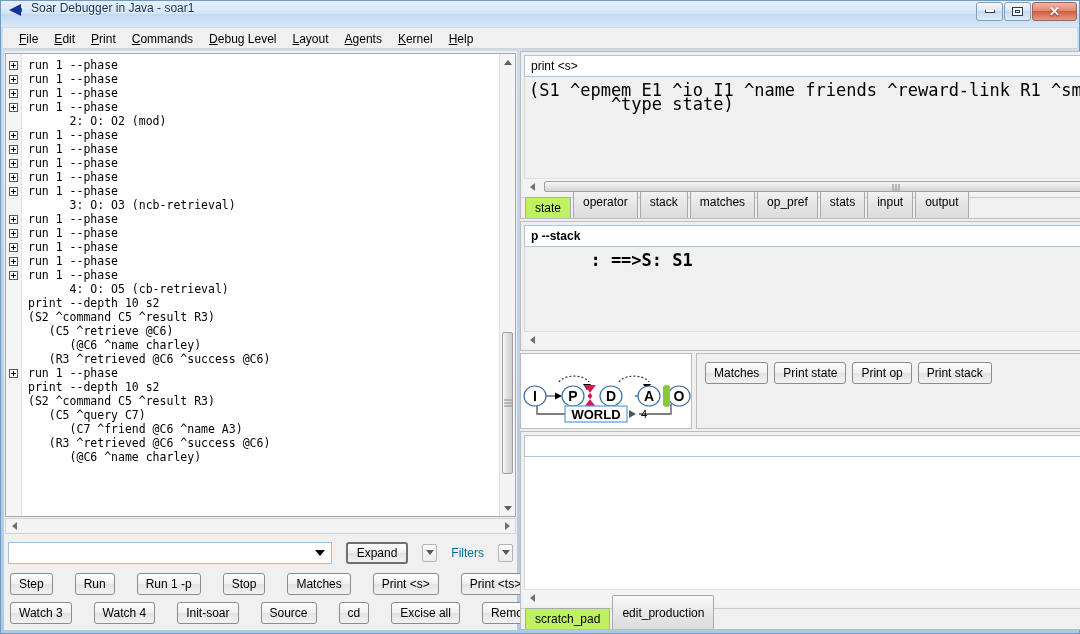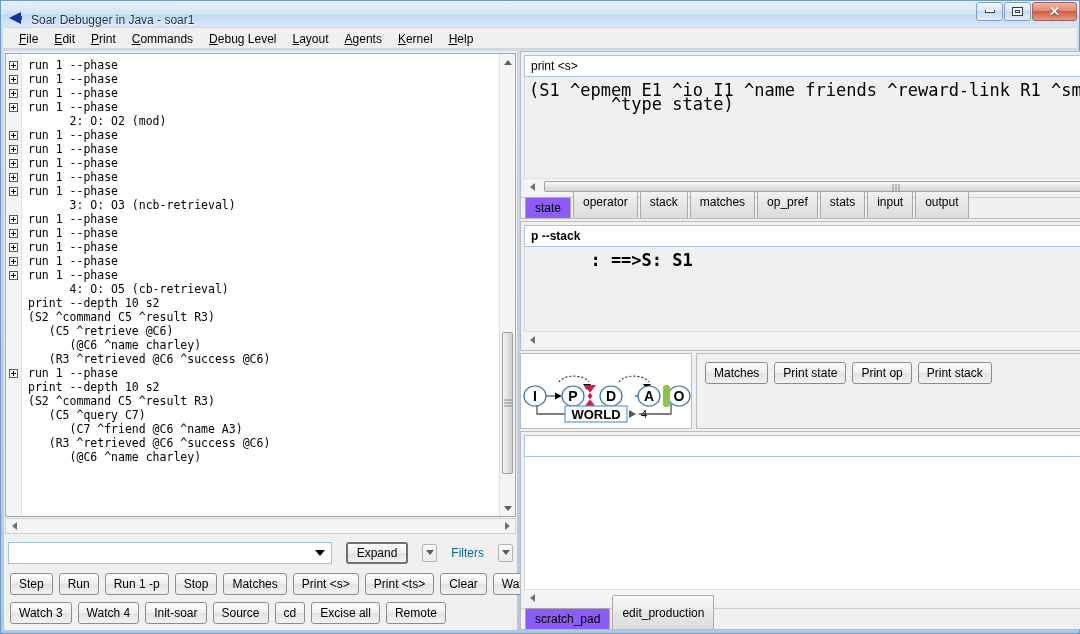--- a/index.html
+++ b/index.html
@@ -14,21 +14,21 @@
 
   
   .window {
     position: absolute; inset: 0;
     background: linear-gradient(to bottom, #cddff1 0%, #bdd4ec 40%, #aec9e6 100%);
     border: 1px solid #6f9ac4;
     display: flex; flex-direction: column;
   }
   .titlebar {
     height: 26px; flex: 0 0 26px;
-    display: flex; align-items: flex-end;
+    display: flex; align-items: flex-start;
     padding-left: 6px;
     position: relative;
     background: linear-gradient(to bottom, #e8f1fb 0%, #d3e4f6 48%, #c2d9f0 52%, #d9e8f8 100%);
   }
   .app-icon { width: 20px; height: 18px; position: relative; flex: 0 0 20px; }
   .app-icon .tri {
     position: absolute; left: 2px; top: 3px;
     width: 0; height: 0;
     border-top: 6px solid transparent;
     border-bottom: 6px solid transparent;
@@ -228,21 +228,21 @@
   .mini-caret .c {
     width:0;height:0;border-left:4px solid transparent;border-right:4px solid transparent;border-top:5px solid #5a5a5a;
   }
   .filters-link { color: #0369a1; font-size: 12px; white-space:nowrap; }
 
   
   .btn-rows {
     flex: 0 0 auto;
     padding: 4px 4px 6px 6px;
   }
-  .btn-row { display:flex; gap:6px; margin-bottom: 7px; }
+  .btn-row { display:flex; gap:22px; margin-bottom: 7px; }
   .btn-row:last-child { margin-bottom: 0; }
 
   
   .rpanel {
     border: 1px solid #bcbcbc;
     background: #f0f0f0;
     display: flex; flex-direction: column;
     min-height: 0;
   }
   .rpanel-inner {
@@ -292,21 +292,21 @@
     display:flex; align-items:center;
     font-size: 12px;
     border: 1px solid #a9a9a9;
     border-bottom: none;
     border-radius: 2px 2px 0 0;
     background: linear-gradient(to bottom, #fafafa, #e6e6e6 55%, #dcdcdc);
     margin-right: 2px;
     color:#000; white-space:nowrap;
   }
   .tab.active {
-    background: #8b5cf6;
+    background: #bef264;
     border-color: #a9a9a9;
     font-weight: normal;
     position: relative; top: 0px;
     height: 21px;
   }
 
   
   .diag-row {
     flex: 0 0 76px;
     display: flex;

